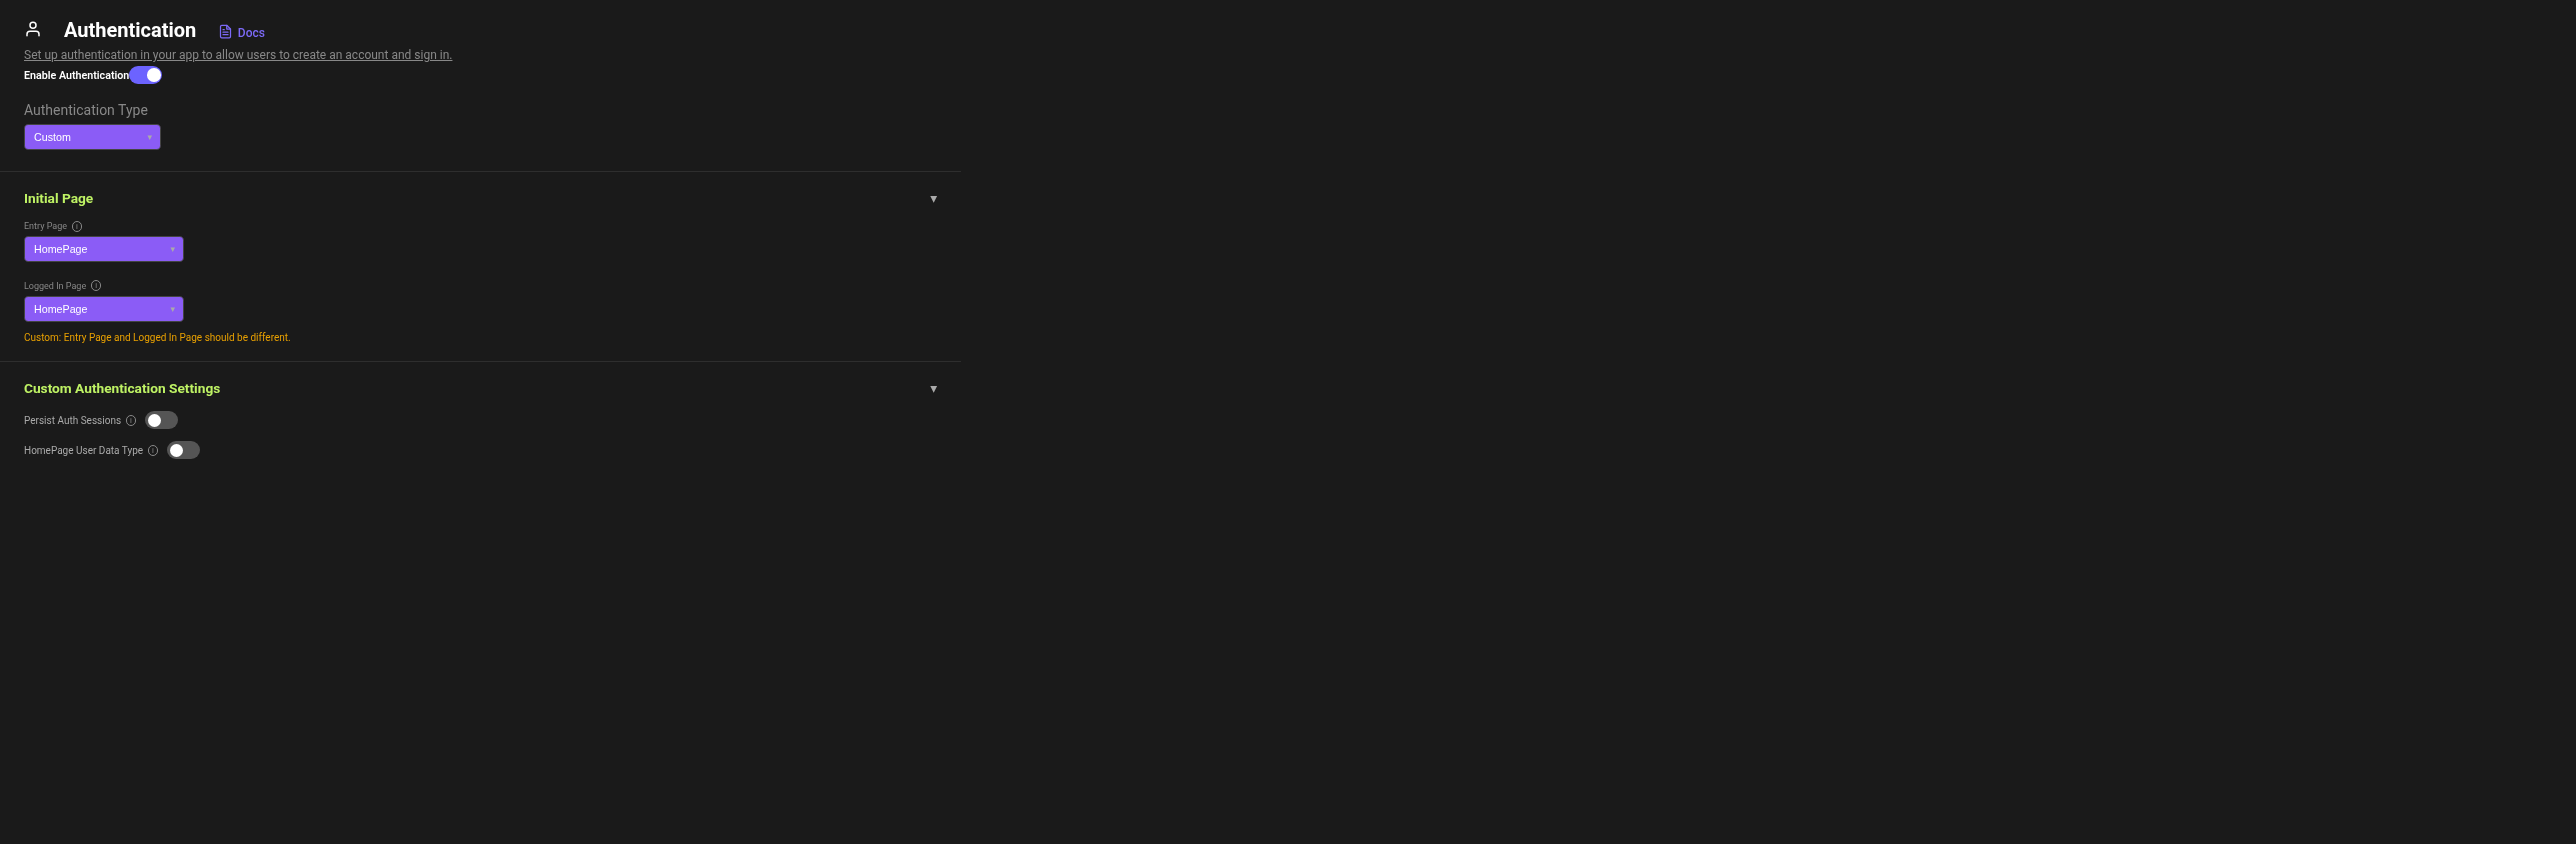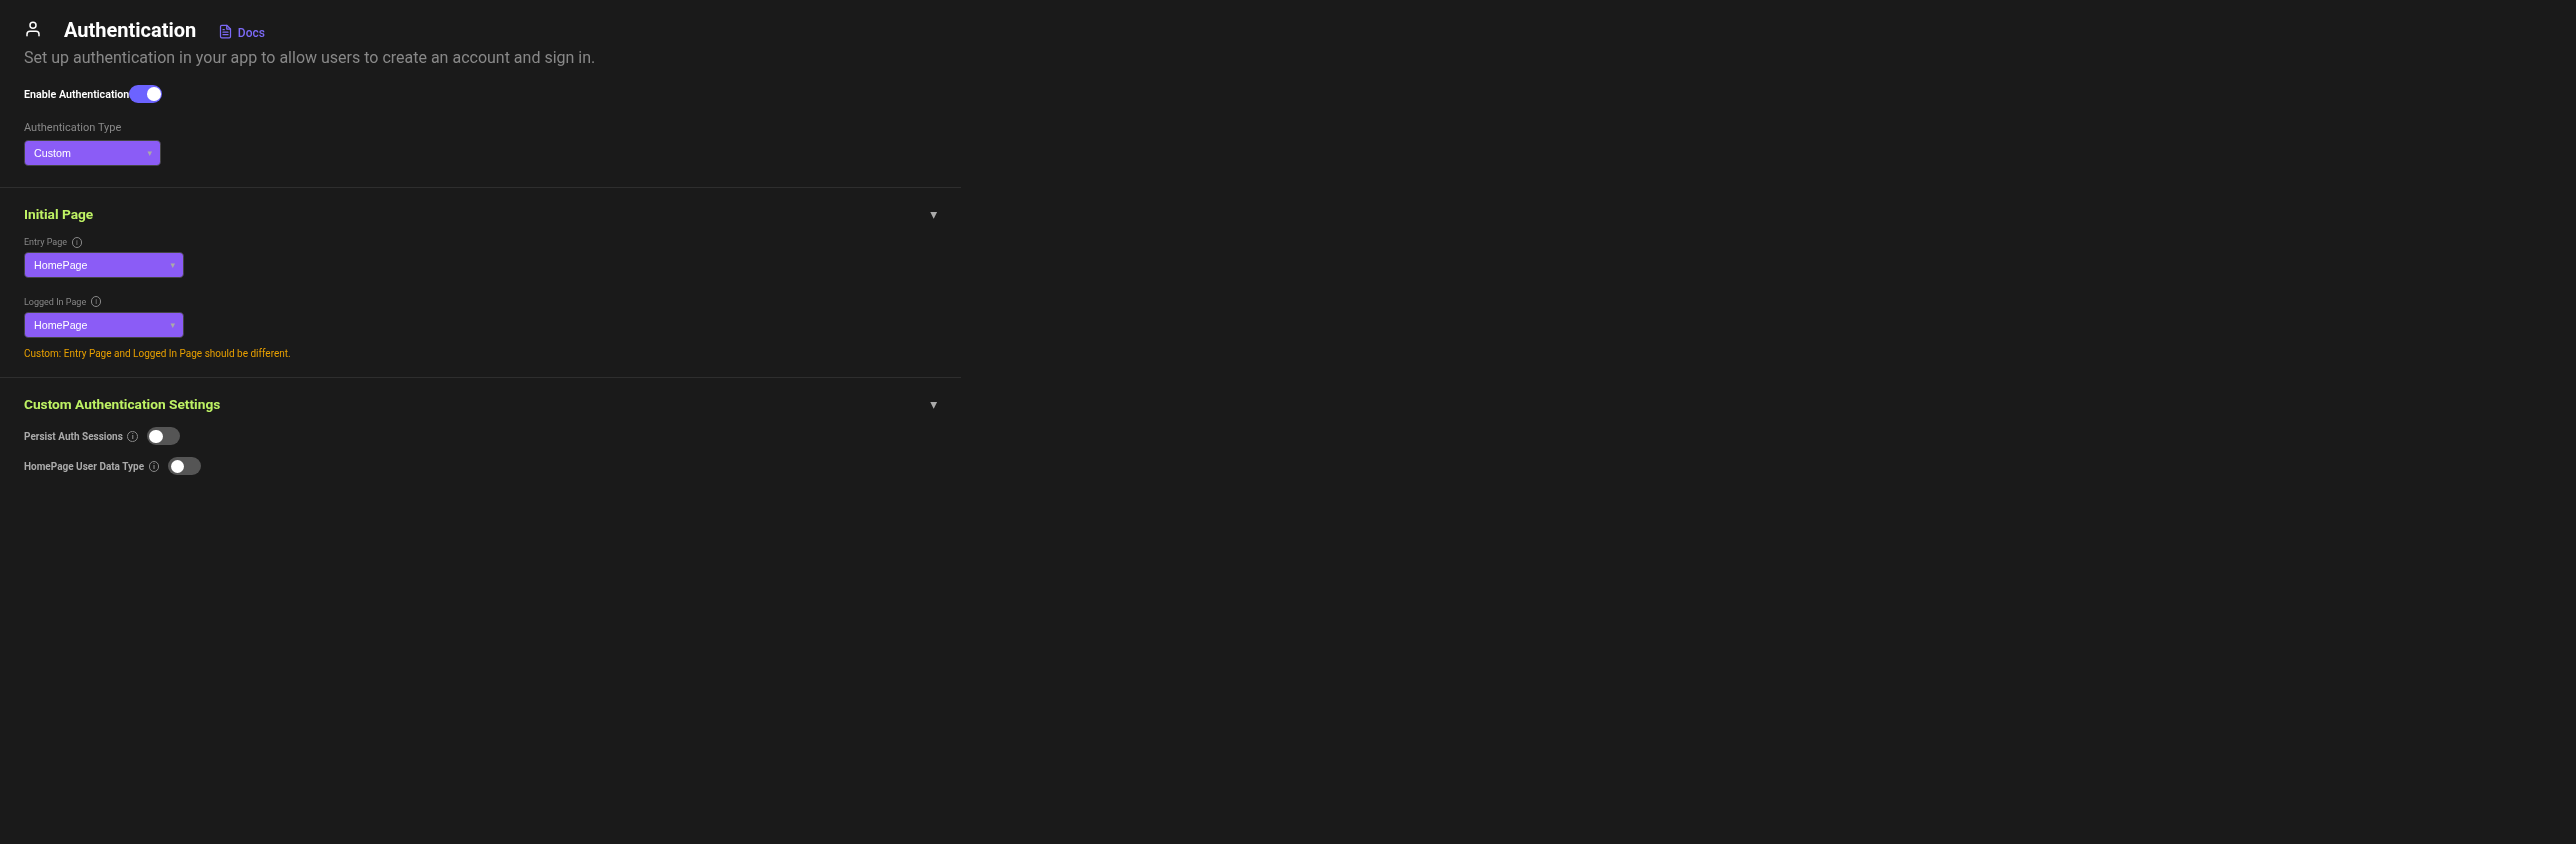--- a/index.html
+++ b/index.html
@@ -50,22 +50,23 @@
       cursor: pointer;
       text-decoration: none;
     }
 
     .docs-icon {
       font-size: 13.7px;
     }
 
     .subtitle {
       color: #888888;
-      font-size: 16px;
-      margin-bottom: 18px;
+      font-size: 12px;
+      margin-bottom: 4px;
+      text-decoration: underline;
     }
 
     
     .enable-auth-row {
       display: flex;
       align-items: center;
       margin-bottom: 18px;
     }
 
     .enable-auth-label {
@@ -124,21 +125,21 @@
     .toggle-off .toggle-slider::before {
       left: 2.3px;
     }
 
     
     .auth-type-section {
       margin-bottom: 21px;
     }
 
     .field-label {
-      font-size: 11px;
+      font-size: 14px;
       color: #888888;
       margin-bottom: 6px;
     }
 
     .select-wrapper {
       position: relative;
       display: inline-block;
     }
 
     .select-dropdown {
@@ -255,21 +256,20 @@
       gap: 9px;
       margin-bottom: 12px;
     }
 
     .settings-label {
       display: flex;
       align-items: center;
       gap: 4.6px;
       font-size: 10px;
       color: #aaaaaa;
-      font-weight: bold;
     }
   </style>
 </head>
 <body>
 
 <div class="page-container">
 
   <div class="header">
     <span class="header-icon">
       <svg width="18" height="18" viewBox="0 0 24 24" fill="none" stroke="currentColor" stroke-width="2" stroke-linecap="round" stroke-linejoin="round">

